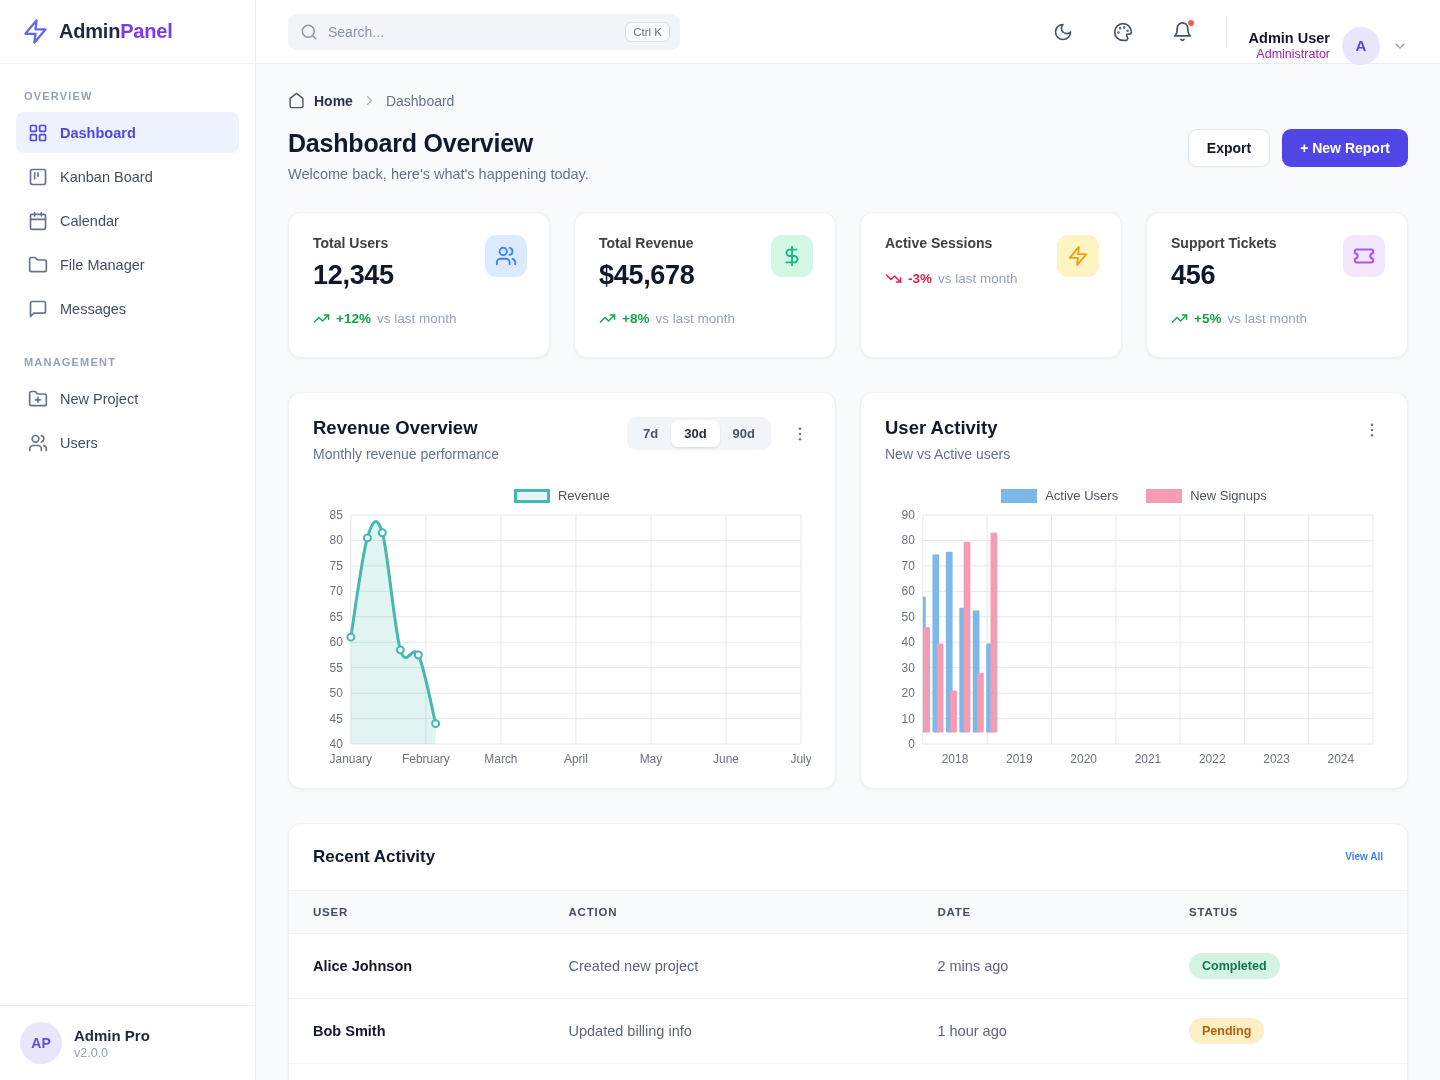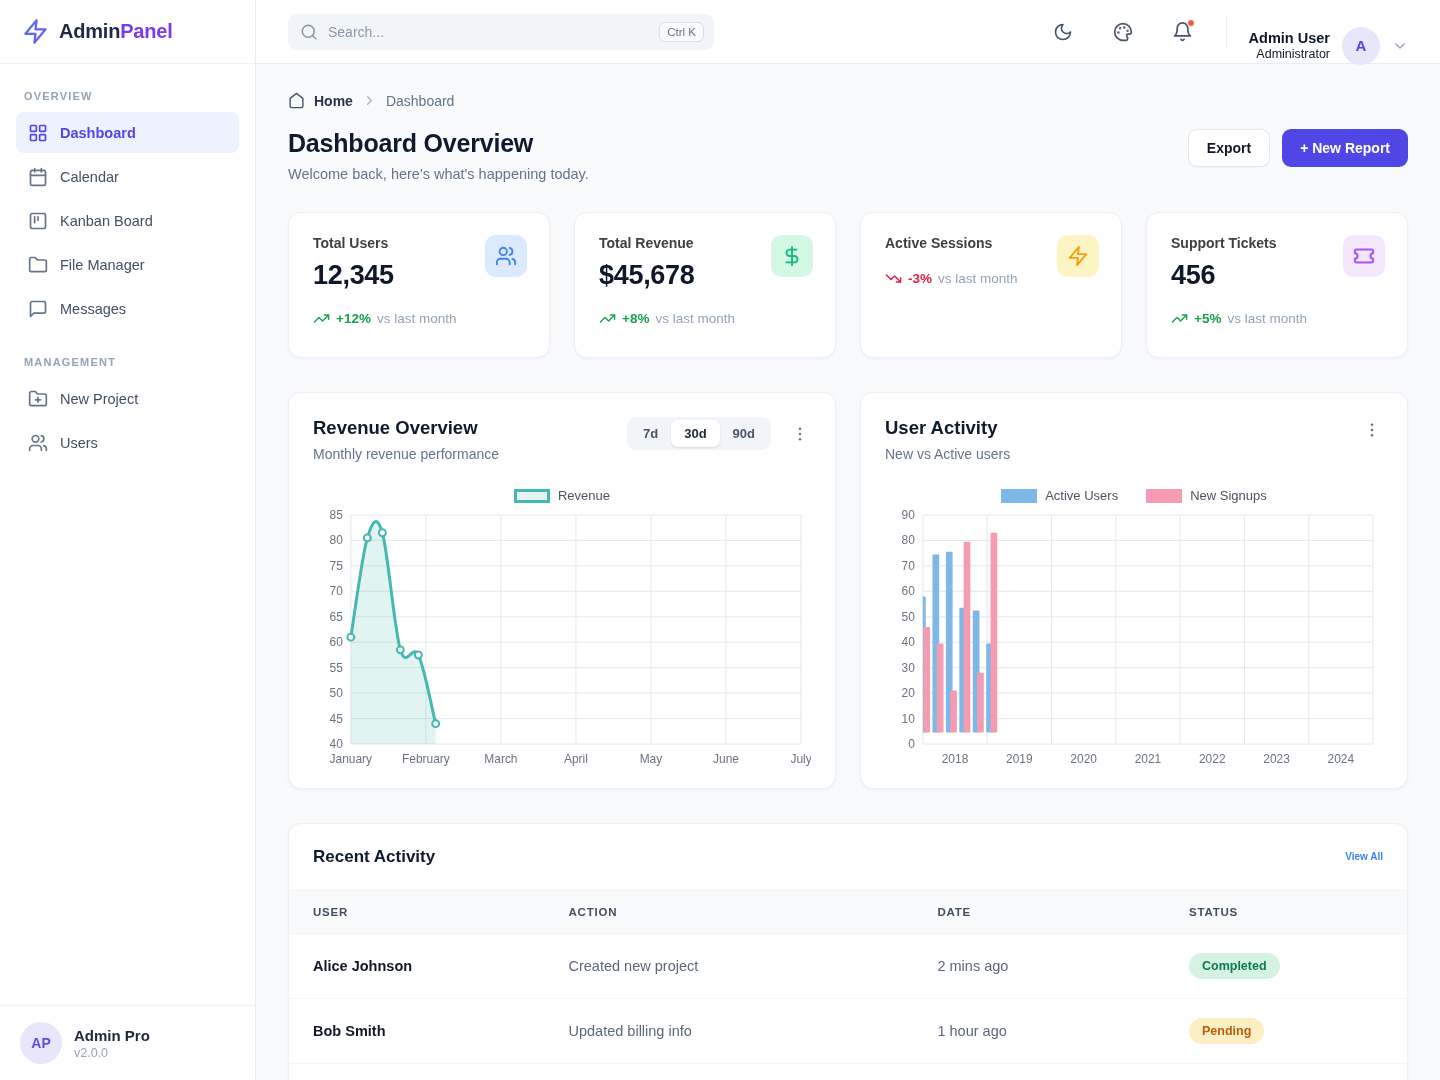--- a/index.html
+++ b/index.html
@@ -37,40 +37,40 @@
 
   
   .main-col { flex:1; display:flex; flex-direction:column; min-width:0; }
 
   
   .topbar {
     height:64px; background:#fff; border-bottom:1px solid #e8edf3;
     display:flex; align-items:center; padding:0 32px; flex-shrink:0;
   }
   .search-wrap {
-    width:426px; height:36px; background:#f1f5f9; border-radius:9px;
+    width:392px; height:36px; background:#f1f5f9; border-radius:9px;
     display:flex; align-items:center; gap:10px; padding:0 10px 0 12px; color:#8a97a8;
   }
   .search-wrap input {
     flex:1; border:none; outline:none; background:transparent; font-size:14px; color:#334155;
     font-family:inherit;
   }
   .search-wrap input::placeholder { color:#8a97a8; }
   .kbd {
     font-size:11.5px; color:#64748b; background:#f8fafc; border:1px solid #d7dee8;
     border-radius:6px; padding:3px 7px; white-space:nowrap;
   }
   .topbar-right { margin-left:auto; display:flex; align-items:center; }
   .icon-btn { width:38px; height:38px; display:flex; align-items:center; justify-content:center; color:#475569; cursor:pointer; position:relative; background:none; border:none; margin-left:22px; }
   .notif-dot { position:absolute; top:6px; right:7px; width:8px; height:8px; border-radius:50%; background:#f4564e; border:1.5px solid #fff; }
   .topbar-divider { width:1px; height:34px; background:#e8edf3; margin:0 22px 0 24px; }
   .user-block { display:flex; align-items:center; gap:12px; cursor:pointer;margin-top:28px; }
   .user-meta { text-align:right; }
   .user-name { font-weight:700; font-size:14.5px; color:#0f172a; }
-  .user-role { font-size:12.5px; color:#0f172a; margin-top:1px; }
+  .user-role { font-size:12.5px; color:#a21caf; margin-top:1px; }
   .user-avatar { width:38px; height:38px; border-radius:50%; background:#e7e6fb; color:#4f46e5; font-weight:700; font-size:15px; display:flex; align-items:center; justify-content:center; }
   .chev { color:#94a3b8; display:flex; }
 
   
   .content { padding:28px 32px; overflow:hidden; }
   .breadcrumb { display:flex; align-items:center; gap:9px; color:#334155; }
   .breadcrumb .home-ic { color:#475569; display:flex; }
   .breadcrumb .bc-home { font-weight:600; font-size:14px; color:#27344a; }
   .breadcrumb .bc-sep { color:#a6b1c2; display:flex; }
   .breadcrumb .bc-current { font-size:14px; color:#64748b; }
@@ -156,34 +156,34 @@
             <rect x="14" y="3" width="7" height="7" rx="1"></rect>
             <rect x="14" y="14" width="7" height="7" rx="1"></rect>
             <rect x="3" y="14" width="7" height="7" rx="1"></rect>
           </svg>
         </span>
       <span>Dashboard</span>
     </div>
     <div class="nav-item">
       <span class="nav-ic">
           <svg class="ic" width="20" height="20" viewBox="0 0 24 24" fill="none" stroke="currentColor" stroke-width="2" stroke-linecap="round" stroke-linejoin="round">
+            <rect x="3" y="3" width="18" height="18" rx="2"></rect>
+            <path d="M8 7v7M12 7v4"></path>
+          </svg>
+        </span>
+      <span>Kanban Board</span>
+    </div>
+    <div class="nav-item">
+      <span class="nav-ic">
+          <svg class="ic" width="20" height="20" viewBox="0 0 24 24" fill="none" stroke="currentColor" stroke-width="2" stroke-linecap="round" stroke-linejoin="round">
             <rect x="3" y="4" width="18" height="18" rx="2"></rect>
             <path d="M16 2v4M8 2v4M3 10h18"></path>
           </svg>
         </span>
       <span>Calendar</span>
-    </div>
-    <div class="nav-item">
-      <span class="nav-ic">
-          <svg class="ic" width="20" height="20" viewBox="0 0 24 24" fill="none" stroke="currentColor" stroke-width="2" stroke-linecap="round" stroke-linejoin="round">
-            <rect x="3" y="3" width="18" height="18" rx="2"></rect>
-            <path d="M8 7v7M12 7v4"></path>
-          </svg>
-        </span>
-      <span>Kanban Board</span>
     </div>
     <div class="nav-item">
       <span class="nav-ic">
           <svg class="ic" width="20" height="20" viewBox="0 0 24 24" fill="none" stroke="currentColor" stroke-width="2" stroke-linecap="round" stroke-linejoin="round">
             <path d="M20 20a2 2 0 0 0 2-2V8a2 2 0 0 0-2-2h-7.9a2 2 0 0 1-1.69-.9L9.6 3.9A2 2 0 0 0 7.93 3H4a2 2 0 0 0-2 2v13a2 2 0 0 0 2 2Z"></path>
           </svg>
         </span>
       <span>File Manager</span>
     </div>
     <div class="nav-item">

